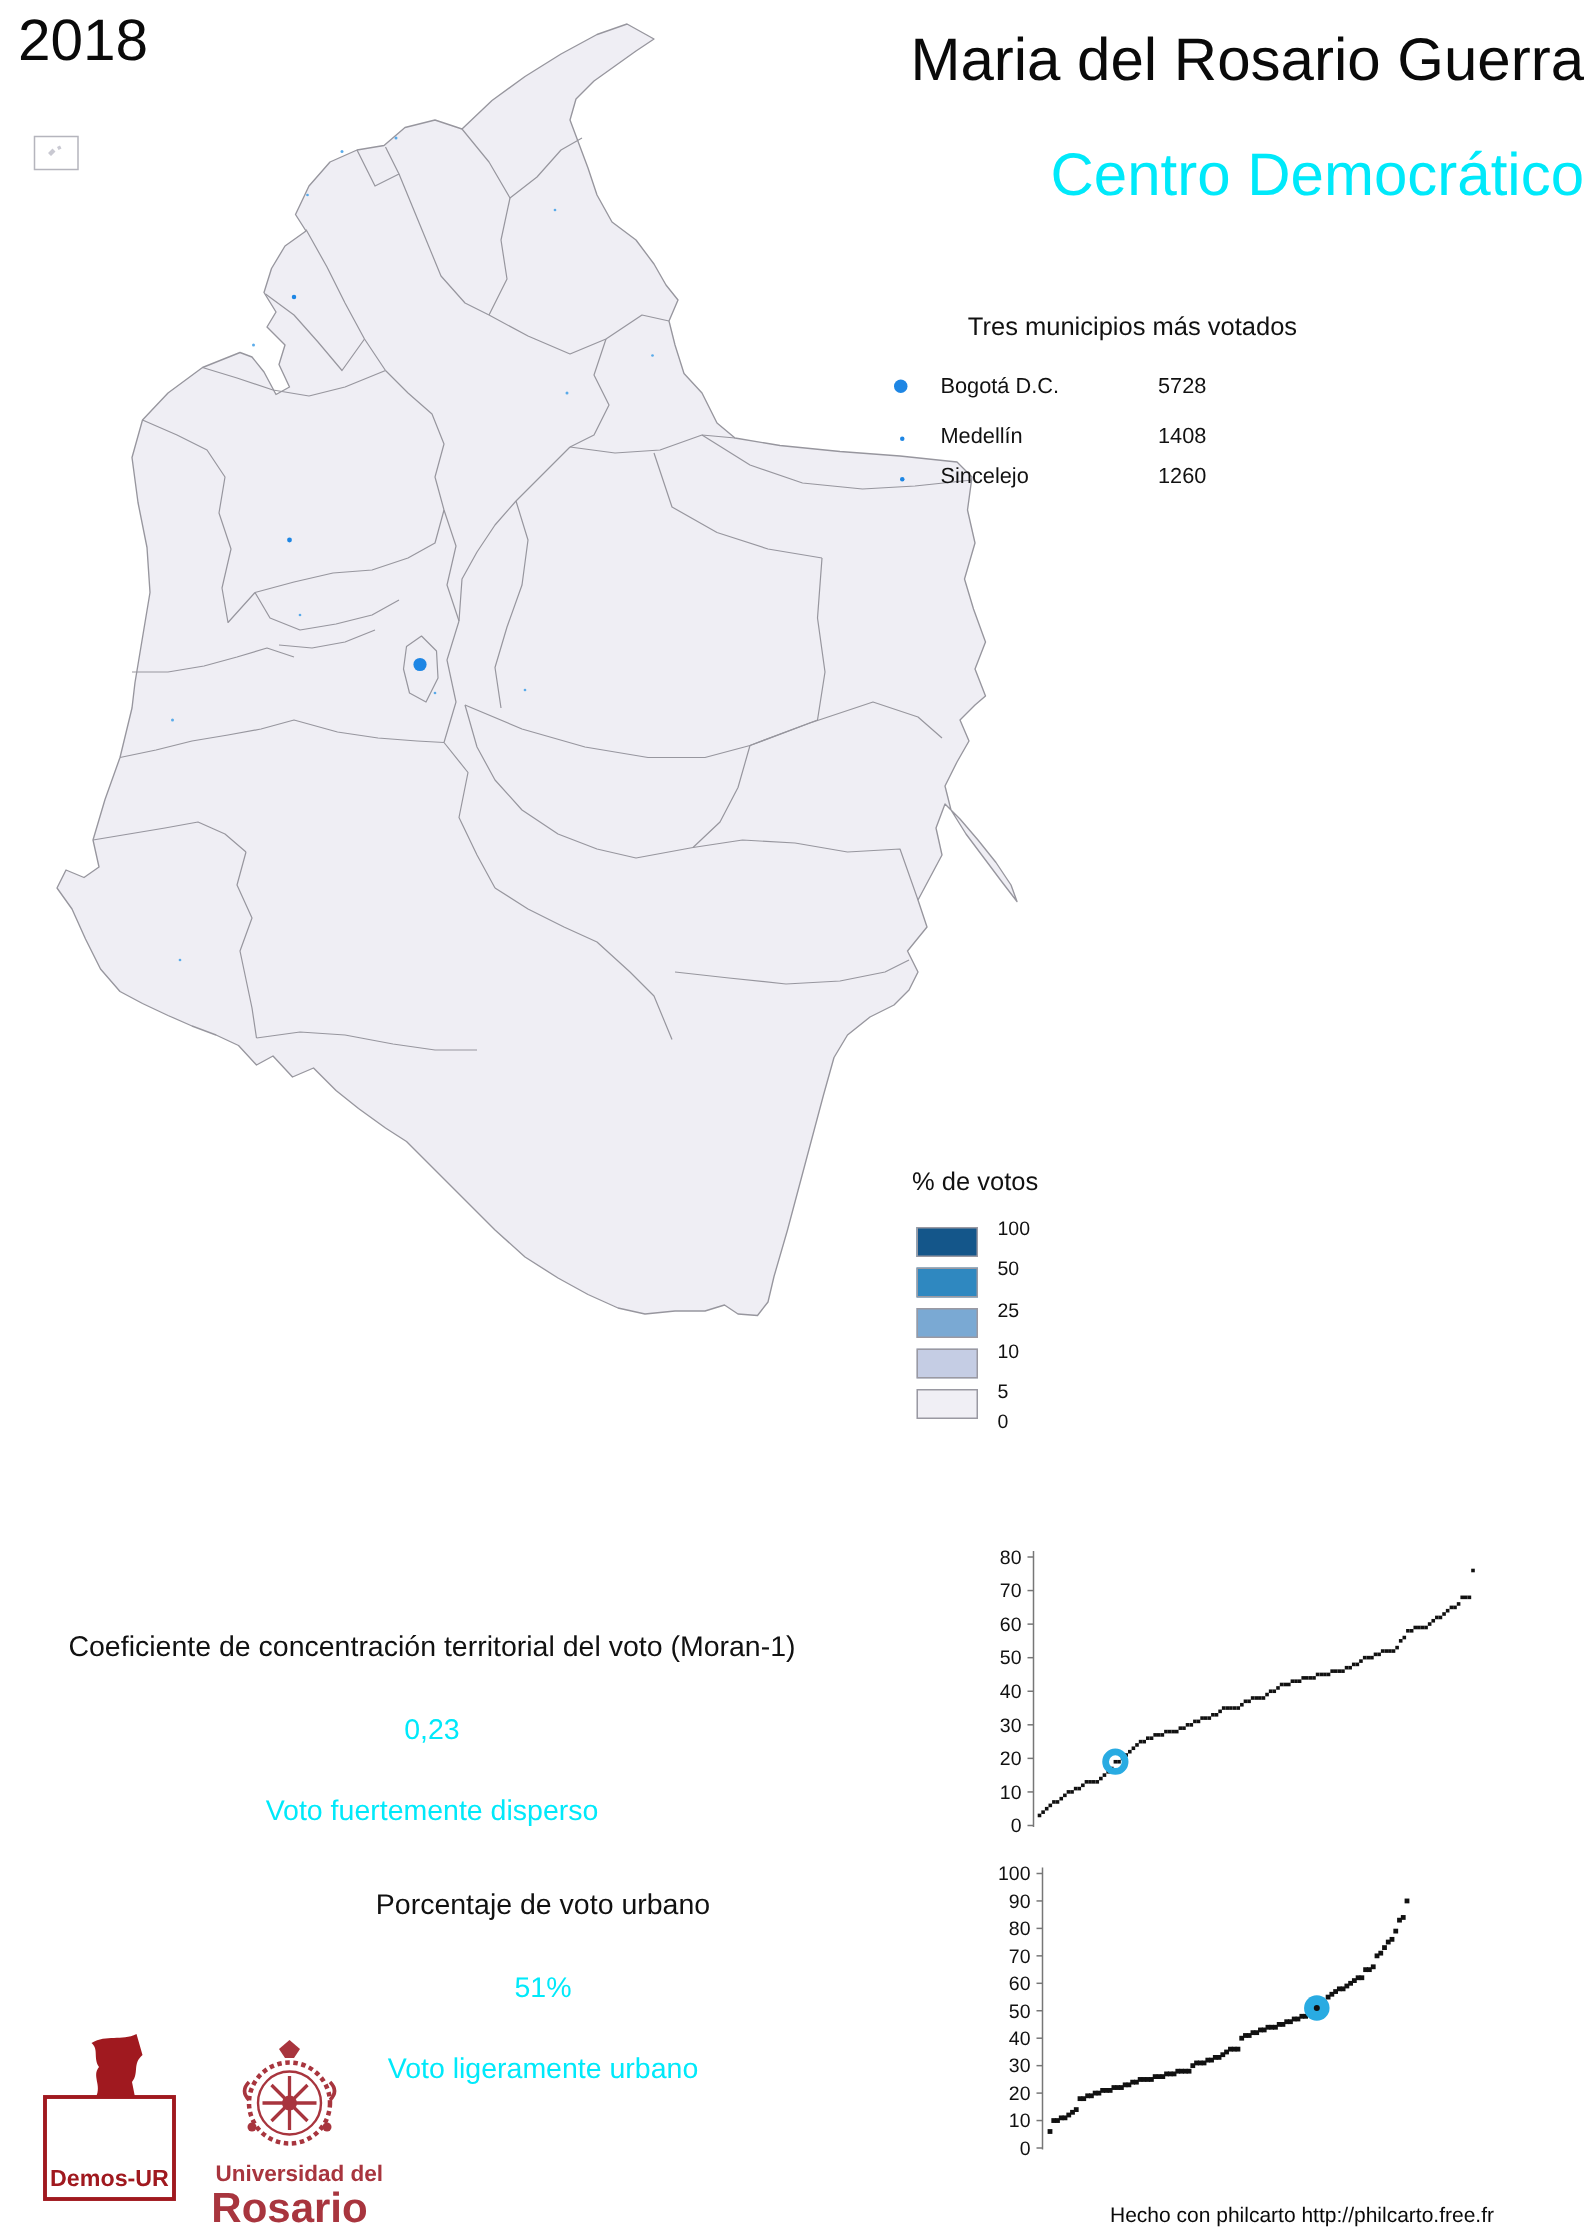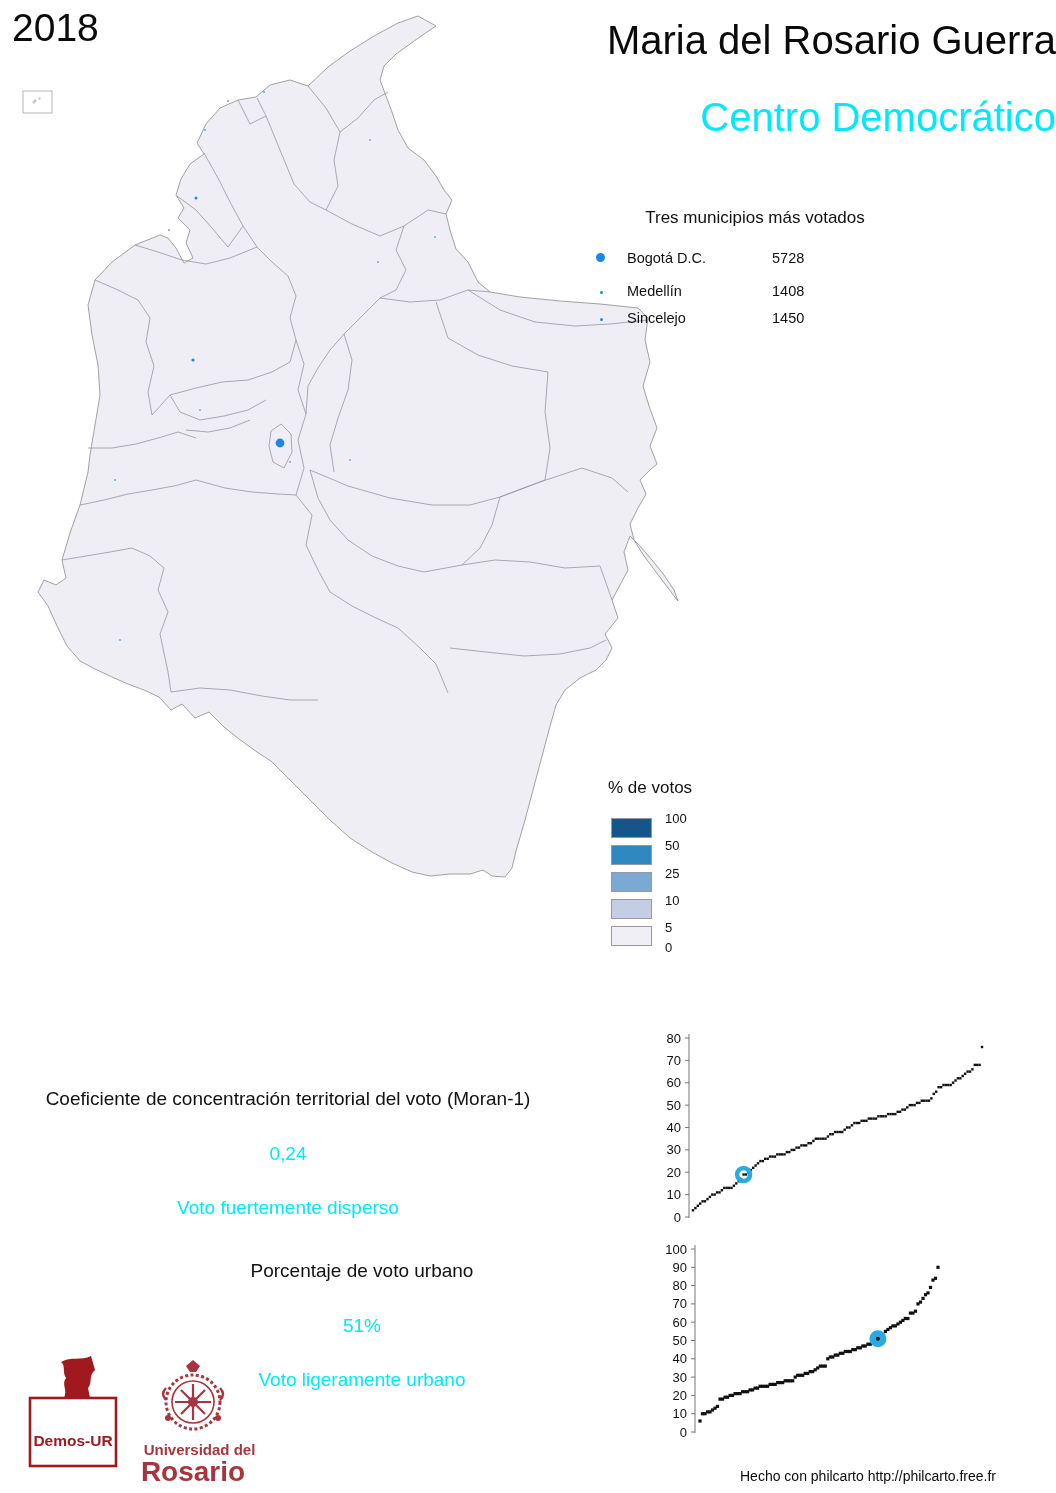--- a/index.html
+++ b/index.html
@@ -18,21 +18,21 @@
   .muni-name{position:absolute;left:32px;top:0;font-size:14.5px;}
   .muni-val{position:absolute;left:177px;top:0;font-size:14.5px;}
   .vote-legend{left:608px;top:778px;width:130px;height:190px;}
   .vote-title{position:absolute;left:0;top:0;font-size:17px;}
   .swatch{position:absolute;left:3px;width:41px;height:20px;border:1px solid #9a99a2;box-sizing:border-box;}
   .swlabel{position:absolute;left:57px;width:40px;font-size:13px;}
   .stat-block{text-align:center;font-size:19px;line-height:26.5px;}
   .moran-block{left:30px;top:1086px;width:516px;}
   .urban-block{left:182px;top:1258px;width:360px;}
   .footer{left:740px;top:1468px;width:310px;font-size:14px;color:#0a0a0a;}
-  .demos-text{position:absolute;left:4px;top:80px;width:88px;text-align:center;font-size:15.5px;font-weight:bold;color:#A0191F;letter-spacing:0;}
+  .demos-text{position:absolute;left:4px;top:92px;width:88px;text-align:center;font-size:15.5px;font-weight:bold;color:#A0191F;letter-spacing:0;}
   .ur-text{left:130px;top:1441px;width:126px;text-align:center;color:#A8353E;}
   .ur-line1{font-size:15px;font-weight:bold;line-height:17px;margin-left:13px;}
   .ur-line2{font-size:28px;font-weight:bold;line-height:28px;}
   svg text{font-family:"Liberation Sans", sans-serif;}
 </style>
 </head>
 <body>
 
 <div class="canvas">
 
@@ -122,42 +122,42 @@
       <span class="muni-val">5728</span>
     </div>
     <div class="muni-row" style="top:78px;">
       <span class="muni-dot small"></span>
       <span class="muni-name">Medellín</span>
       <span class="muni-val">1408</span>
     </div>
     <div class="muni-row" style="top:105px;">
       <span class="muni-dot small"></span>
       <span class="muni-name">Sincelejo</span>
-      <span class="muni-val">1450</span>
+      <span class="muni-val">1260</span>
     </div>
   </div>
 
   <div class="abs vote-legend">
     <div class="vote-title">% de votos</div>
     <div class="swatch" style="top: 40px; background: rgb(20, 86, 138);"></div>
     <div class="swatch" style="top: 67px; background: rgb(47, 136, 192);"></div>
     <div class="swatch" style="top: 94px; background: rgb(122, 169, 211);"></div>
     <div class="swatch" style="top: 121px; background: rgb(197, 205, 228);"></div>
     <div class="swatch" style="top: 148px; background: rgb(240, 239, 245);"></div>
     <div class="swlabel" style="top:33px;">100</div>
     <div class="swlabel" style="top:60px;">50</div>
     <div class="swlabel" style="top:88px;">25</div>
     <div class="swlabel" style="top:115px;">10</div>
     <div class="swlabel" style="top:142px;">5</div>
     <div class="swlabel" style="top:162px;">0</div>
   </div>
 
   <div class="abs stat-block moran-block">
     <div>Coeficiente de concentración territorial del voto (Moran-1)</div>
-    <div class="cyan">0,24</div>
+    <div class="cyan">0,23</div>
     <div class="cyan">Voto fuertemente disperso</div>
   </div>
 
   <div class="abs stat-block urban-block">
     <div>Porcentaje de voto urbano</div>
     <div class="cyan">51%</div>
     <div class="cyan">Voto ligeramente urbano</div>
   </div>
 
   <div class="abs" id="chart-moran" style="left:656px;top:1030px;width:340px;height:200px;"><svg width="340" height="200" viewBox="0 0 340 200">

